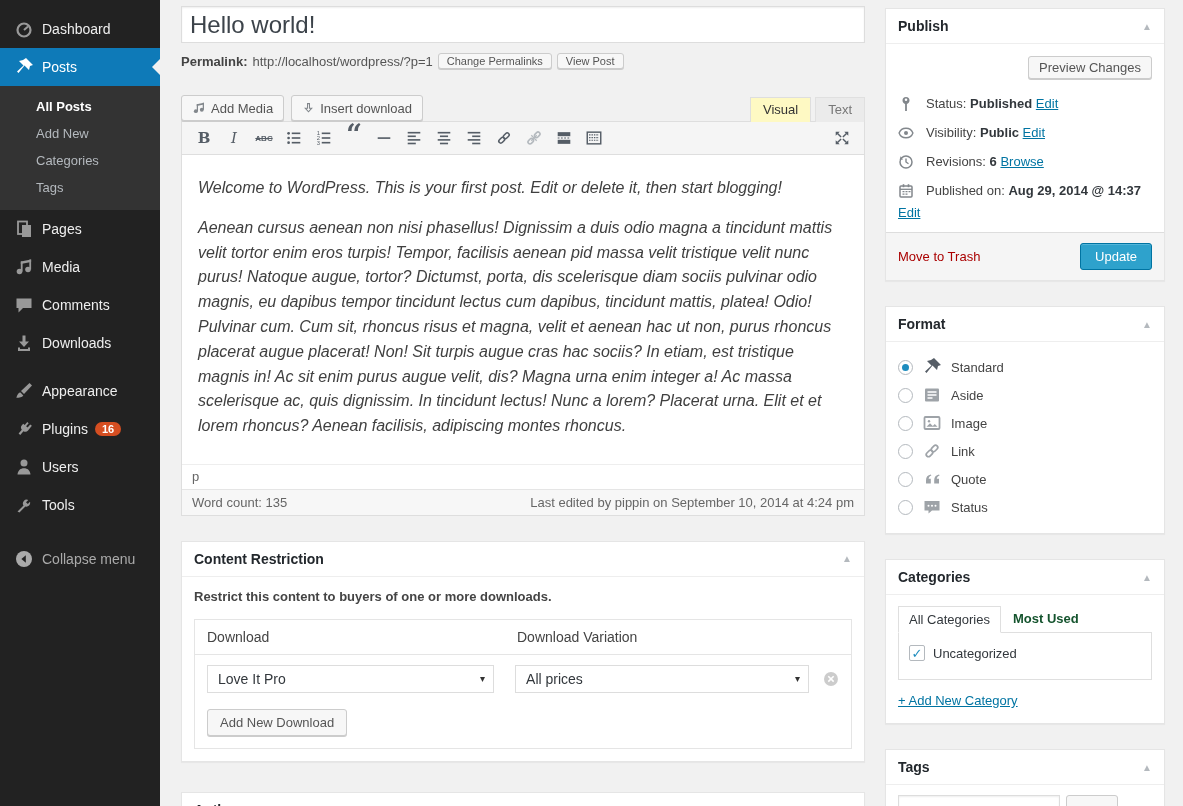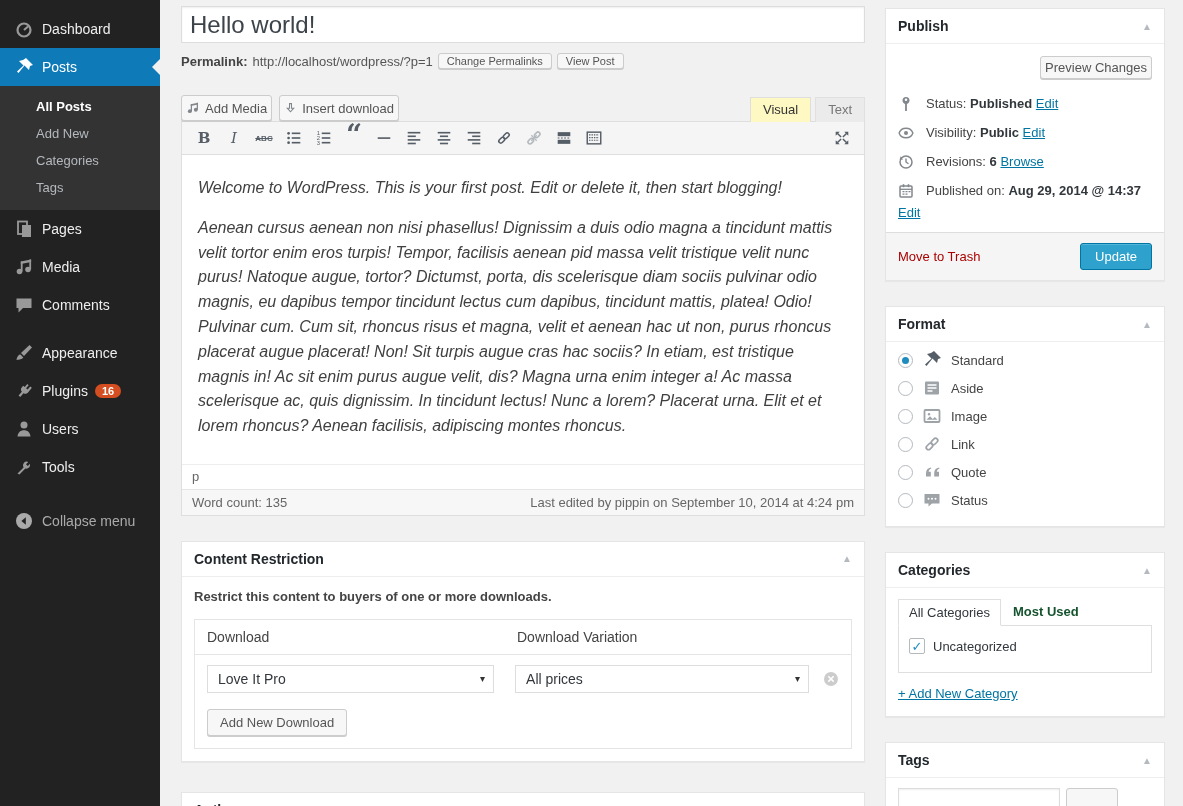--- a/index.html
+++ b/index.html
@@ -29,21 +29,21 @@
   .side-col { width:280px; min-width:280px; padding-top:2px; }
 
   
   #title-input { width:100%; height:37px; font-size:24px; color:#3c434a; padding:2px 8px; border:1px solid #ddd;
     box-shadow:inset 0 1px 2px rgba(0,0,0,.07); background:#fff; font-family:inherit; outline:none; }
   .permalink-row { margin-top:10px; font-size:13px; display:flex; align-items:center; gap:5px; }
   .permalink-row b { color:#444; }
   .permalink-url { color:#555; }
 
   .btn { display:inline-flex; align-items:center; gap:5px; background:#f7f7f7; border:1px solid #ccc; border-radius:3px;
-    color:#555; font-size:13px; padding:3px 4px; box-shadow:0 1px 0 #ccc; cursor:pointer; white-space:nowrap; }
+    color:#555; font-size:13px; padding:3px 10px; box-shadow:0 1px 0 #ccc; cursor:pointer; white-space:nowrap; }
   .btn-sm { font-size:11px; padding:1px 8px; }
 
   
   .media-row { margin-top:22px; display:flex; align-items:flex-end; position:relative; height:30px; }
   .media-row .btn { height:26px; }
   .editor-tabs { position:absolute; right:0; bottom:-1px; display:flex; }
   .etab { font-size:13px; padding:4px 12px 5px; cursor:pointer; color:#555; }
   .etab.active { background:#fef9c3; border:1px solid #dedede; border-bottom:none; color:#333; position:relative; z-index:2; }
   .etab.inactive { background:#ebebeb; border:1px solid #e0e0e0; border-bottom:none; margin-left:4px; color:#777; }
 
@@ -101,21 +101,21 @@
   .misc-row b { color:#32373c; }
   a.bluelink { color:#0074a2; text-decoration:underline; cursor:pointer; }
   .edit-below { display:inline-block; margin:-6px 0 12px 0; font-size:13px; }
   .major-actions { background:#f5f5f5; border-top:1px solid #ddd; padding:10px 12px; display:flex; align-items:center;
     justify-content:space-between; }
   .trash-link { color:#a00; font-size:13px; cursor:pointer; text-decoration:none; }
   .update-btn { background:#2ea2cc; border:1px solid #0074a2; box-shadow:inset 0 1px 0 rgba(120,200,230,.5);
     color:#fff; font-size:13px; padding:5px 14px; border-radius:3px; cursor:pointer; }
 
   
-  .fmt-body { padding:4px 12px 12px; }
+  .fmt-body { padding:11px 12px 12px; }
   .fmt-row { display:flex; align-items:center; gap:9px; height:28px; font-size:13px; color:#444; }
   .radio { width:15px; height:15px; border:1px solid #b4b9be; border-radius:50%; background:#fff; flex-shrink:0;
     display:flex; align-items:center; justify-content:center; cursor:pointer; }
   .radio.sel::after { content:""; width:7px; height:7px; border-radius:50%; background:#1e8cbe; display:block; }
   .fico { width:20px; height:20px; color:#9ea3a8; flex-shrink:0; }
   .fico.dark { color:#555d66; }
 
   
   .cat-body { padding:10px 12px 14px; }
   .cat-tabs { display:flex; font-size:13px; position:relative; top:1px; }
@@ -190,20 +190,29 @@
 
   <div class="mi">
     <span class="mico">
       <svg viewBox="0 0 20 20" fill="currentColor">
           <path d="M2.5 3.5h15V13H9l-4.5 4.5V13h-2z"></path>
         </svg>
     </span>
     <span>Comments</span>
   </div>
 
+  <div class="mi">
+    <span class="mico">
+      <svg viewBox="0 0 20 20" fill="currentColor">
+          <path d="M8.5 2.5h3v6h3.5L10 14 5 8.5h3.5z"></path>
+          <path d="M4 14.5v3.5h12v-3.5h-2v1.5H6v-1.5z"></path>
+        </svg>
+    </span>
+    <span>Downloads</span>
+  </div>
 
   <div class="menu-sep"></div>
 
   <div class="mi">
     <span class="mico">
       <svg viewBox="0 0 20 20" fill="currentColor">
           <path d="M15.5 2L18 4.5 10 13l-3-3z"></path>
           <path d="M6.5 11.5c-2.2 0-3 2-4.2 5.2 3.2 0 5.8-.2 7-2.2z"></path>
         </svg>
     </span>

